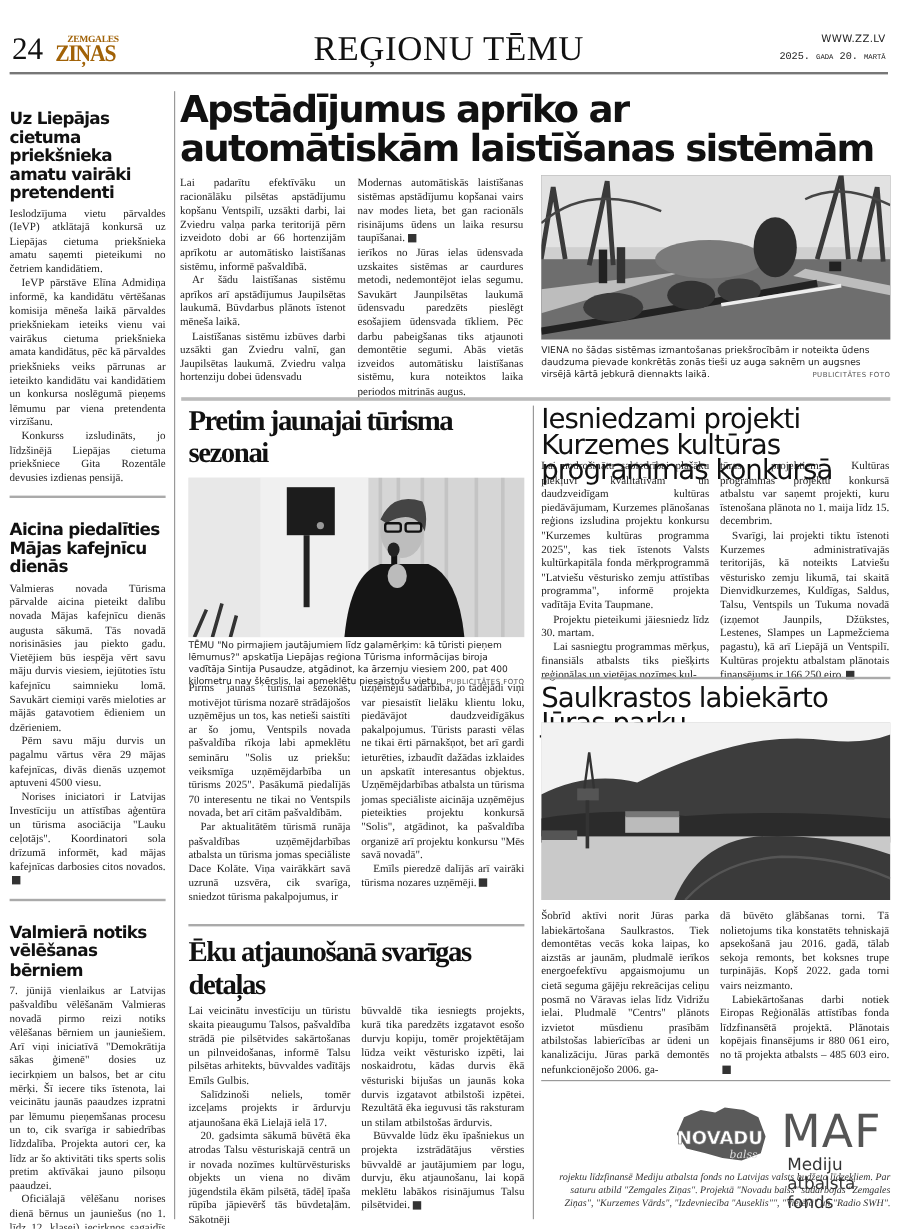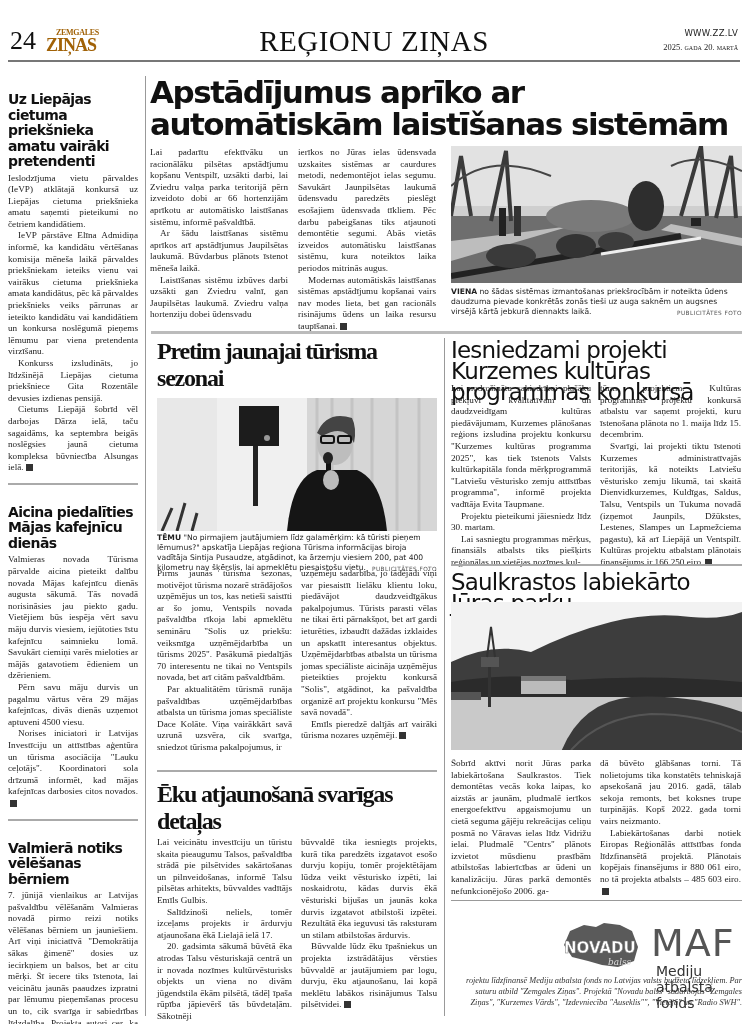--- a/index.html
+++ b/index.html
@@ -6,39 +6,39 @@
   html, body { width: 748px; height: 1024px; background: #ffffff; overflow: hidden; }
   body { position: relative; font-family: "Liberation Serif", serif; color: #1a1a1a; }
 
   .masthead { position: absolute; left: 8px; top: 22px; width: 732px; height: 40px; border-bottom: 2px solid #777; }
   .page-num { position: absolute; left: 2px; top: 4px; font-family: "Liberation Serif", serif; font-size: 26px; line-height: 30px; color: #111; }
   .paper-logo { position: absolute; left: 38px; top: 6px; width: 40px; height: 26px; font-family: "Liberation Serif", serif; font-weight: bold; color: #a16207; }
   .paper-logo .top { position: absolute; left: 10px; top: 0; font-size: 8px; letter-spacing: -0.3px; }
   .paper-logo .bottom { position: absolute; left: 0; top: 6px; font-size: 18px; letter-spacing: -1px; transform: scaleY(1.1); }
   .section-title { position: absolute; left: 0; right: 0; top: 2px; text-align: center; font-family: "Liberation Serif", serif; font-size: 29px; line-height: 34px; letter-spacing: 0.5px; color: #111; }
   .site { position: absolute; right: 2px; top: 6px; font-family: "DejaVu Sans", sans-serif; font-size: 8.5px; color: #222; text-align: center; letter-spacing: 0.3px; }
-  .date { position: absolute; right: 2px; top: 20px; font-family: Liberation Serif, serif; font-size: 8.5px; color: #222; text-align: right; font-variant: small-caps; }
+  .date { position: absolute; right: 2px; top: 20px; font-family: Liberation Mono, monospace; font-size: 8.5px; color: #222; text-align: right; font-variant: small-caps; }
 
   .col-left { position: absolute; left: 8px; top: 72px; width: 130px; }
   .vrule { position: absolute; width: 1px; background: #999; }
 
   .h-sm { font-family: "DejaVu Sans", sans-serif; font-weight: bold; font-size: 14px; line-height: 15.5px; letter-spacing: -0.6px; color: #111; margin-bottom: 3px; margin-top: 20px; }
   .body { font-family: "Liberation Serif", serif; font-size: 9.2px; line-height: 11.6px; text-align: justify; color: #222; hyphens: auto; }
   .body p { text-indent: 0; }
   .body p + p { text-indent: 10px; }
   .endmark { display: inline-block; width: 7px; height: 7px; background: #333; vertical-align: -1px; margin-left: 2px; }
   .hr { border: none; height: 2px; background: #aaa; margin: 9px 0 10px 0; }
 
   .big-head { position: absolute; left: 150px; top: 76px; width: 592px; font-family: "DejaVu Sans", sans-serif; font-weight: bold; font-size: 31px; line-height: 32px; letter-spacing: -1.5px; color: #111; }
 
   .a1-col1 { position: absolute; left: 150px; top: 147px; width: 138px; }
   .a1-col2 { position: absolute; left: 298px; top: 147px; width: 138px; }
   .photo1 { position: absolute; left: 451px; top: 146px; width: 291px; height: 137px; overflow: hidden; background: #8c8c8c; }
   .caption { font-family: "DejaVu Sans", sans-serif; font-size: 7.6px; line-height: 10px; color: #222; }
-  .caption b { font-weight: bold; }
+  .caption b { font-weight: normal; }
   .credit { font-family: "DejaVu Sans", sans-serif; font-size: 5.8px; letter-spacing: 0.4px; color: #555; float: right; margin-top: 1px; }
   .cap1 { position: absolute; left: 451px; top: 287px; width: 291px; }
 
   .band-rule { position: absolute; height: 3px; background: #bbb; }
 
   .h-md { font-family: Liberation Serif, serif; font-weight: bold; font-size: 24px; line-height: 27px; letter-spacing: -1.2px; color: #111; }
   .a2-head { position: absolute; left: 157px; top: 338px; width: 280px; }
   .photo2 { position: absolute; left: 157px; top: 398px; width: 280px; height: 133px; overflow: hidden; background: #e6e6e6; }
   .cap2 { position: absolute; left: 157px; top: 533px; width: 280px; }
   .a2-col1 { position: absolute; left: 157px; top: 568px; width: 135px; }
@@ -66,33 +66,32 @@
 </style>
 </head>
 <body>
 
 <header class="masthead">
   <div class="page-num">24</div>
   <div class="paper-logo">
     <span class="top">ZEMGALES</span>
     <span class="bottom">ZIŅAS</span>
   </div>
-  <div class="section-title">REĢIONU ZIŅAS</div>
+  <div class="section-title">REĢIONU TĒMU</div>
   <div class="site">WWW.ZZ.LV</div>
   <div class="date">2025. gada 20. martā</div>
 </header>
 
 <section class="col-left">
   <article>
     <h2 class="h-sm">Uz Liepājas cietuma priekšnieka amatu vairāki pretendenti</h2>
     <div class="body">
       <p>Ieslodzījuma vietu pārvaldes (IeVP) atklātajā konkursā uz Liepājas cietuma priekšnieka amatu saņemti pieteikumi no četriem kandidātiem.</p>
       <p>IeVP pārstāve Elīna Admidiņa informē, ka kandidātu vērtēšanas komisija mēneša laikā pārvaldes priekšniekam ieteiks vienu vai vairākus cietuma priekšnieka amata kandidātus, pēc kā pārvaldes priekšnieks veiks pārrunas ar ieteikto kandidātu vai kandidātiem un konkursa noslēgumā pieņems lēmumu par viena pretendenta virzīšanu.</p>
       <p>Konkurss izsludināts, jo līdzšinējā Liepājas cietuma priekšniece Gita Rozentāle devusies izdienas pensijā.</p>
-      <p><span>Cietums Liepājā šobrīd vēl darbojas Dārza ielā, taču sagaidāms, ka septembra beigās noslēgsies jaunā cietuma kompleksa būvniecība Alsungas ielā.</span><span class="endmark"></span></p>
     </div>
   </article>
   <hr class="hr">
   <article>
     <h2 class="h-sm">Aicina piedalīties Mājas kafejnīcu dienās</h2>
     <div class="body">
       <p>Valmieras novada Tūrisma pārvalde aicina pieteikt dalību novada Mājas kafejnīcu dienās augusta sākumā. Tās novadā norisināsies jau piekto gadu. Vietējiem būs iespēja vērt savu māju durvis viesiem, iejūtoties īstu kafejnīcu saimnieku lomā. Savukārt ciemiņi varēs mieloties ar mājās gatavotiem ēdieniem un dzērieniem.</p>
       <p>Pērn savu māju durvis un pagalmu vārtus vēra 29 mājas kafejnīcas, divās dienās uzņemot aptuveni 4500 viesu.</p>
       <p><span>Norises iniciatori ir Latvijas Investīciju un attīstības aģentūra un tūrisma asociācija "Lauku ceļotājs". Koordinatori sola drīzumā informēt, kad mājas kafejnīcas darbosies citos novados.</span><span class="endmark"></span></p>
     </div>
@@ -111,22 +110,22 @@
 <div class="vrule" style="left:145px; top:76px; height:940px;"></div>
 <div class="vrule" style="left:444px; top:338px; height:678px;"></div>
 
 <h1 class="big-head">Apstādījumus aprīko ar automātiskām laistīšanas sistēmām</h1>
 <div class="a1-col1 body">
   <p>Lai padarītu efektīvāku un racionālāku pilsētas apstādījumu kopšanu Ventspilī, uzsākti darbi, lai Zviedru valņa parka teritorijā pērn izveidoto dobi ar 66 hortenzijām aprīkotu ar automātisko laistīšanas sistēmu, informē pašvaldībā.</p>
   <p>Ar šādu laistīšanas sistēmu aprīkos arī apstādījumus Jaupilsētas laukumā. Būvdarbus plānots īstenot mēneša laikā.</p>
   <p>Laistīšanas sistēmu izbūves darbi uzsākti gan Zviedru valnī, gan Jaupilsētas laukumā. Zviedru valņa hortenziju dobei ūdensvadu</p>
 </div>
 <div class="a1-col2 body">
+  <p><span>Modernas automātiskās laistīšanas sistēmas apstādījumu kopšanai vairs nav modes lieta, bet gan racionāls risinājums ūdens un laika resursu taupīšanai.</span><span class="endmark"></span></p>
   <p style="text-indent:0">ierīkos no Jūras ielas ūdensvada uzskaites sistēmas ar caurdures metodi, nedemontējot ielas segumu. Savukārt Jaunpilsētas laukumā ūdensvadu paredzēts pieslēgt esošajiem ūdensvada tīkliem. Pēc darbu pabeigšanas tiks atjaunoti demontētie segumi. Abās vietās izveidos automātisku laistīšanas sistēmu, kura noteiktos laika periodos mitrinās augus.</p>
-  <p><span>Modernas automātiskās laistīšanas sistēmas apstādījumu kopšanai vairs nav modes lieta, bet gan racionāls risinājums ūdens un laika resursu taupīšanai.</span><span class="endmark"></span></p>
 </div>
 <div class="photo1">
   <svg width="291" height="137" viewBox="0 0 291 137">
     <rect width="291" height="137" fill="#cfcfcf"></rect>
     <rect y="0" width="291" height="60" fill="#e2e2e2"></rect>
     <rect y="70" width="291" height="67" fill="#6e6e6e"></rect>
     <path d="M0 95 L120 80 L0 115 Z" fill="#bdbdbd"></path>
     <path d="M220 78 L291 92 L291 100 L210 84 Z" fill="#bdbdbd"></path>
     <path d="M0 130 Q120 110 230 90" stroke="#222" stroke-width="6" fill="none"></path>
     <ellipse cx="60" cy="110" rx="25" ry="12" fill="#3a3a3a"></ellipse>

